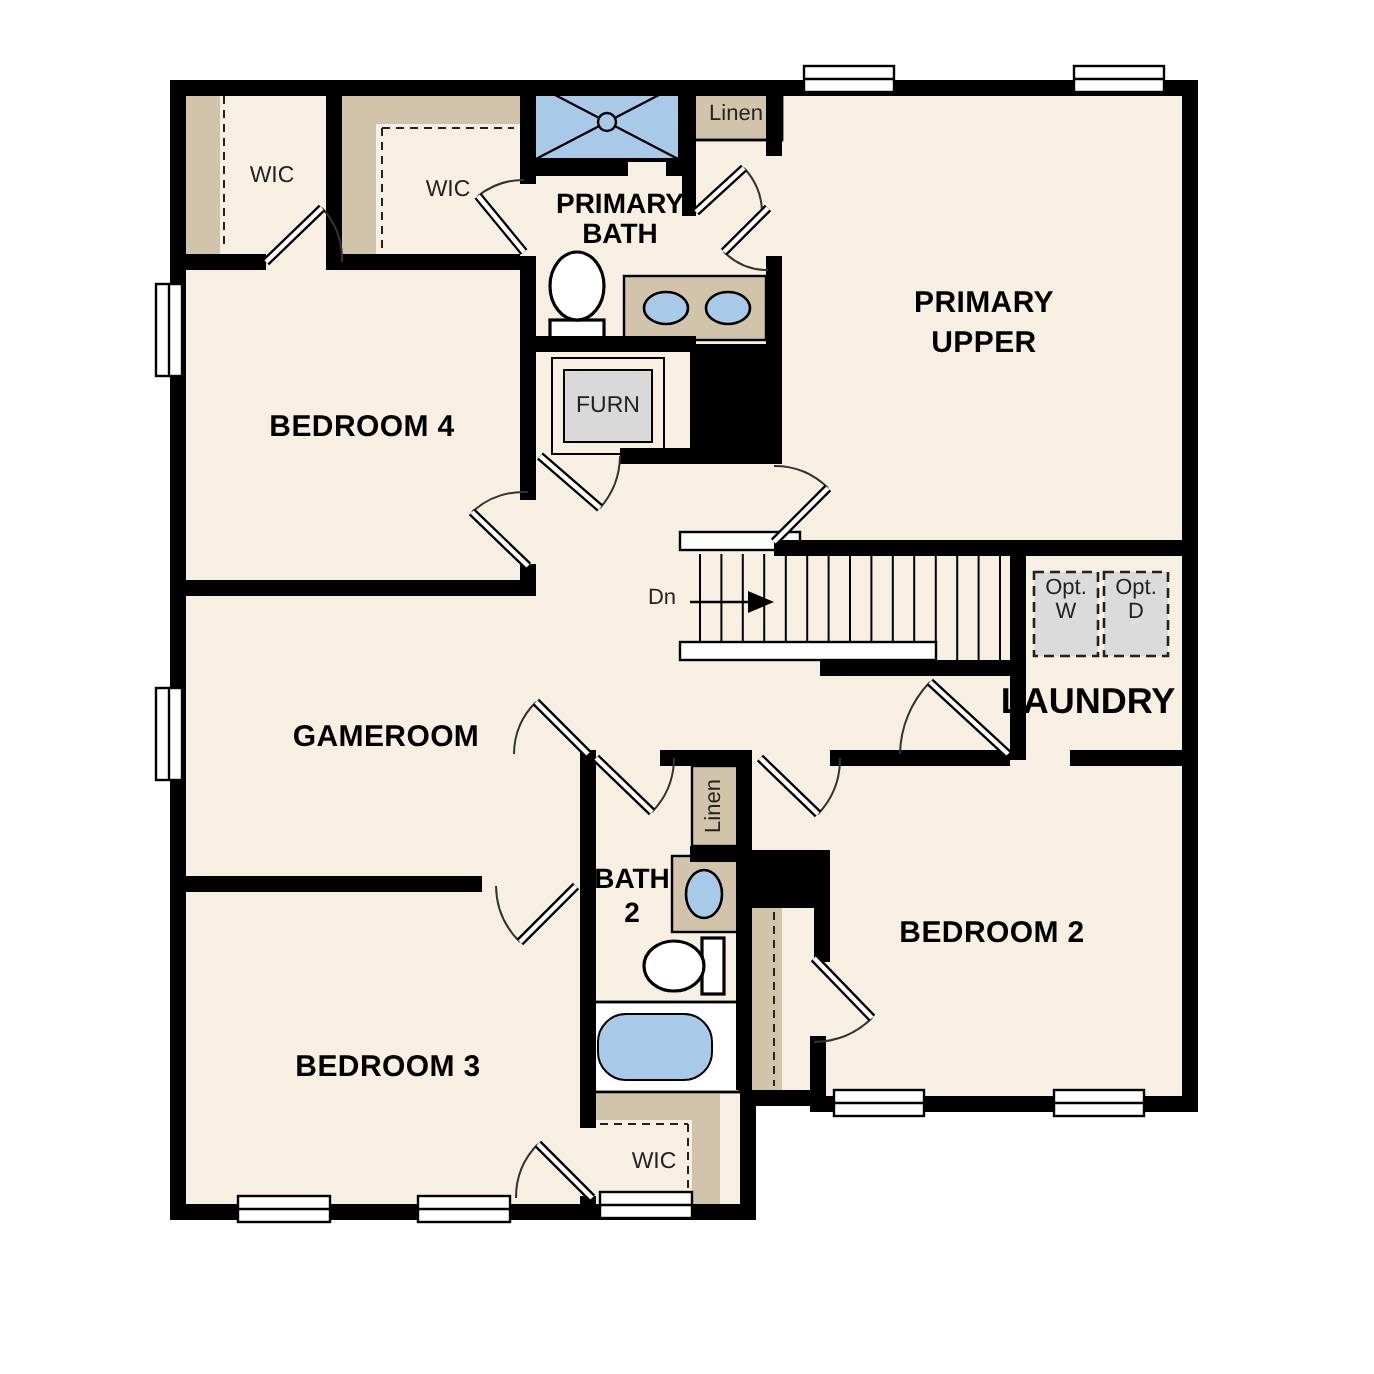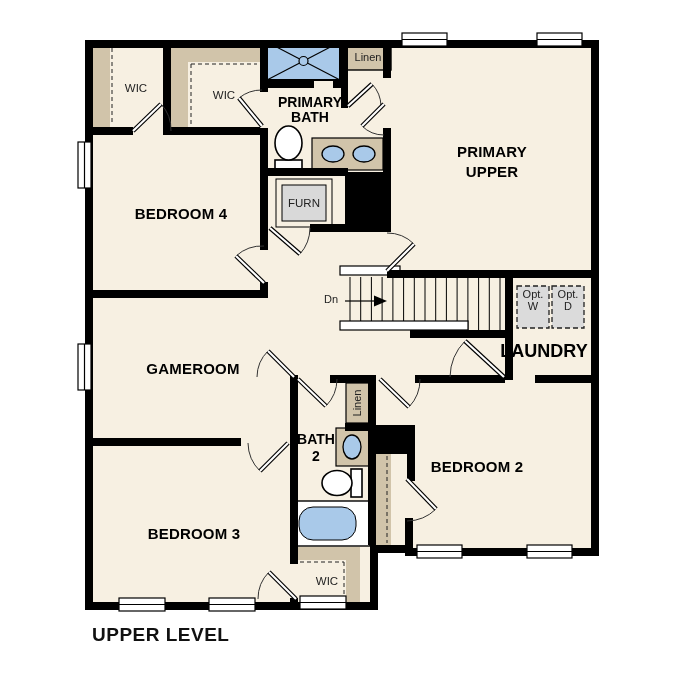--- a/index.html
+++ b/index.html
@@ -303,18 +303,17 @@
 
   <div class="label laundry" style="left:544px;top:351px">LAUNDRY</div>
   <div class="label room" style="left:193px;top:369px">GAMEROOM</div>
   <div class="label tiny vert" style="left:358px;top:403px">Linen</div>
 
   <div class="label room-sm two-line bath2" style="left:316px;top:448px">
     <span>BATH</span>
     <span>2</span>
   </div>
 
-  <div class="label room" style="left:477px;top:467px">BEDROOM 2</div>
+  <div class="label room" style="left:496px;top:467px">BEDROOM 2</div>
   <div class="label room" style="left:194px;top:534px">BEDROOM 3</div>
   <div class="label small" style="left:327px;top:581px">WIC</div>
 
-  <div class="title">UPPER LEVEL</div>
 </div>
 
 </body></html>

